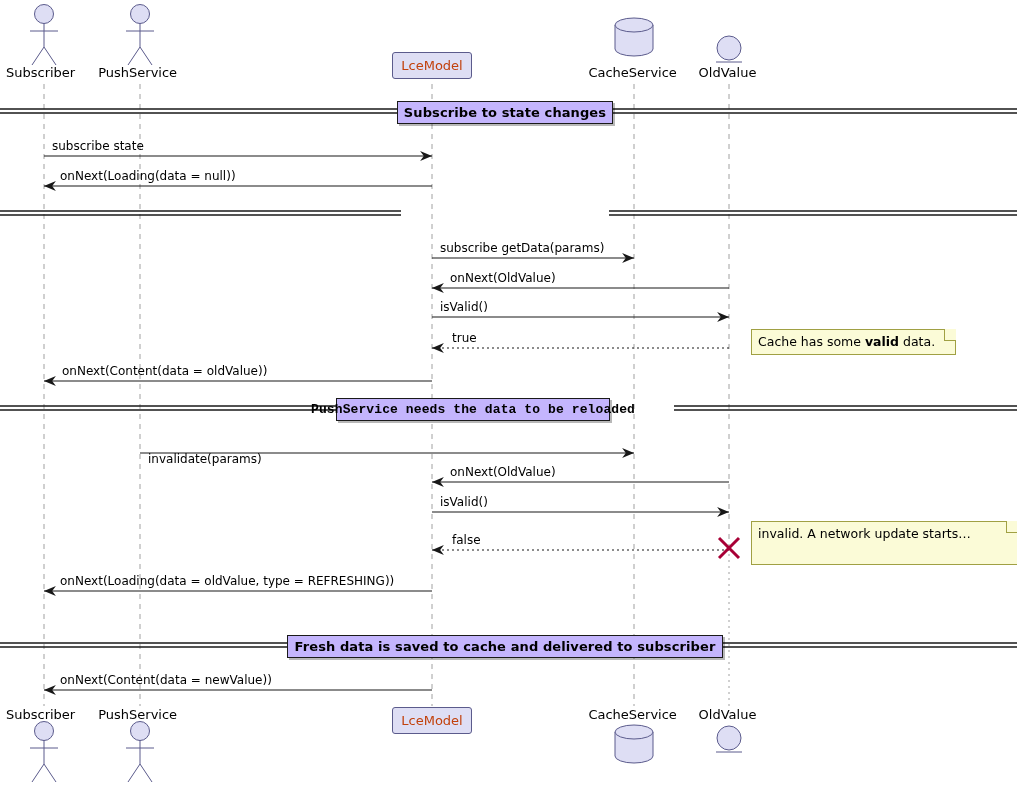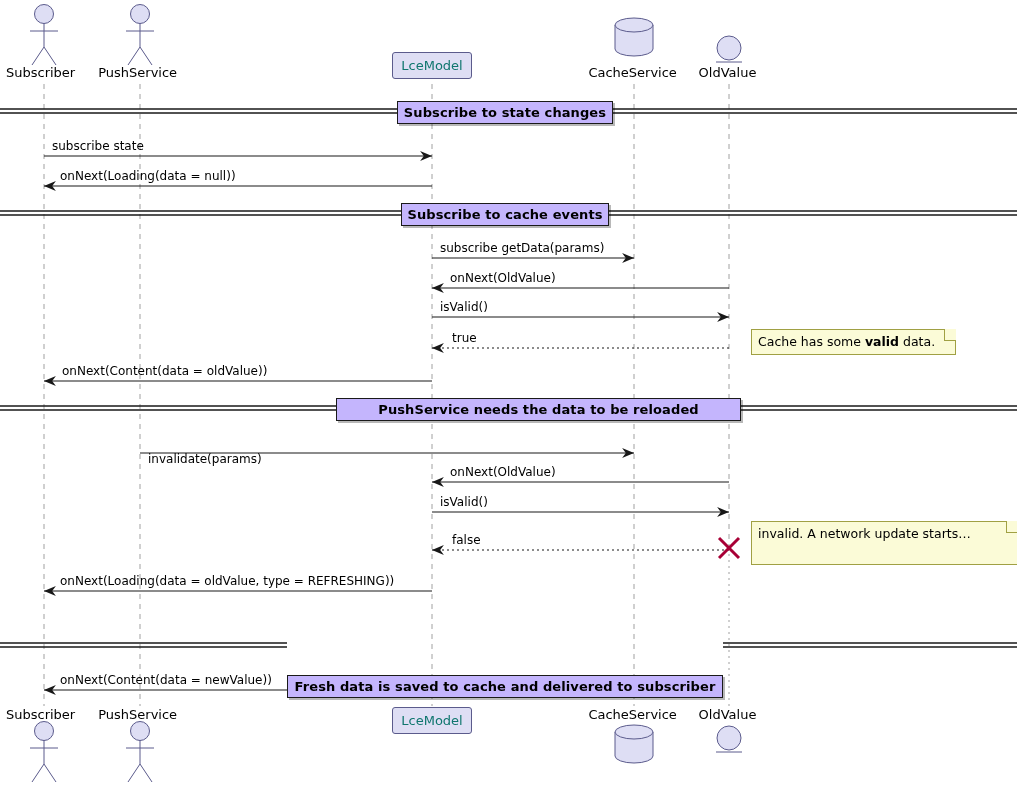--- a/index.html
+++ b/index.html
@@ -29,21 +29,21 @@
     white-space: nowrap;
     line-height: 15px;
   }
   
   .pbox {
     position: absolute;
     background: #DEDEF4;
     border: 1px solid #5B5B8C;
     border-radius: 3px;
     font-size: 13px;
-    color: #0f766e;
+    color: #c2410c;
     display: flex;
     align-items: center;
     justify-content: center;
     white-space: nowrap;
     box-sizing: border-box;
   }
   
   .divider {
     position: absolute;
     background: #c4b5fd;
@@ -205,23 +205,22 @@
       <div class="plabel" style="left: 6px; top: 707px;">Subscriber</div>
       <div class="plabel" style="left: 98.2px; top: 65px;">PushService</div>
       <div class="plabel" style="left: 98.2px; top: 707px;">PushService</div>
       <div class="pbox" style="left: 392px; top: 52px; width: 80px; height: 27px;">LceModel</div>
       <div class="pbox" style="left: 392px; top: 707px; width: 80px; height: 27px;">LceModel</div>
       <div class="plabel" style="left: 588.4px; top: 65px;">CacheService</div>
       <div class="plabel" style="left: 588.4px; top: 707px;">CacheService</div>
       <div class="plabel" style="left: 698.6px; top: 65px;">OldValue</div>
       <div class="plabel" style="left: 698.6px; top: 707px;">OldValue</div>
       <div class="divider" style="left: 397px; top: 101px; width: 216px; height: 23px;">Subscribe to state changes</div>
-      <div class="divider" style="left: 401px; top: 203px; width: 208px; height: 23px;">Subscribe to cache events</div>
-      <div class="divider" style="left: 336px; top: 398px; width: 405px; height: 23px;">PushService needs the data to be reloaded</div>
-      <div class="divider" style="left: 287px; top: 635px; width: 436px; height: 23px; margin-top: 40px;">Fresh data is saved to cache and delivered to subscriber</div>
+      <div class="divider" style="left: 336px; top: 398px; width: 274px; height: 23px; font-family: Liberation Mono, monospace;">PushService needs the data to be reloaded</div>
+      <div class="divider" style="left: 287px; top: 635px; width: 436px; height: 23px;">Fresh data is saved to cache and delivered to subscriber</div>
       <div class="msglabel" style="left: 52px; top: 139px;">subscribe state</div>
       <div class="msglabel" style="left: 60px; top: 169px;">onNext(Loading(data = null))</div>
       <div class="msglabel" style="left: 440px; top: 241px; text-align: center;">subscribe getData(params)</div>
       <div class="msglabel" style="left: 450px; top: 271px;">onNext(OldValue)</div>
       <div class="msglabel" style="left: 440px; top: 300px;">isValid()</div>
       <div class="msglabel" style="left: 452px; top: 331px;">true</div>
       <div class="msglabel" style="left: 62px; top: 364px;">onNext(Content(data = oldValue))</div>
       <div class="msglabel" style="left: 148px; top: 436px; margin-top: 16px;">invalidate(params)</div>
       <div class="msglabel" style="left: 450px; top: 465px;">onNext(OldValue)</div>
       <div class="msglabel" style="left: 440px; top: 495px;">isValid()</div>

